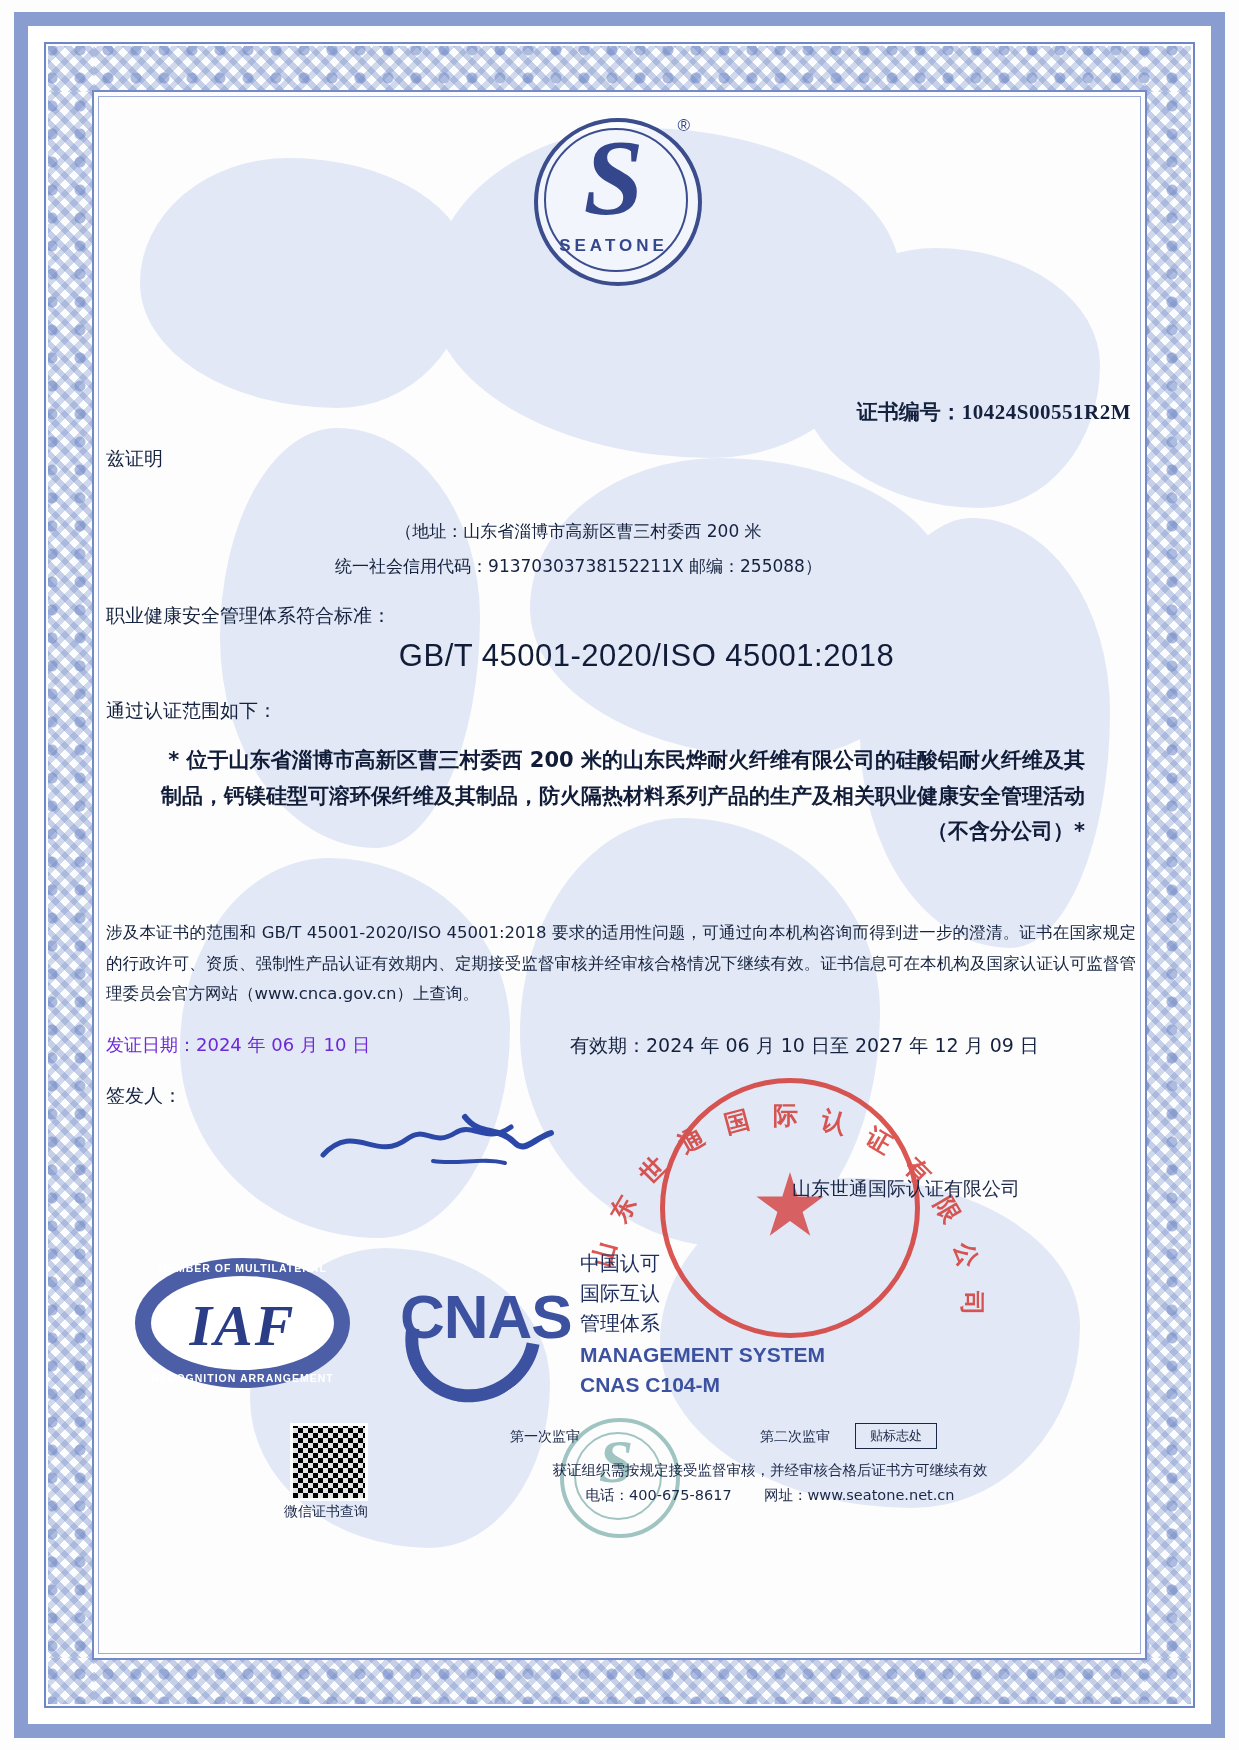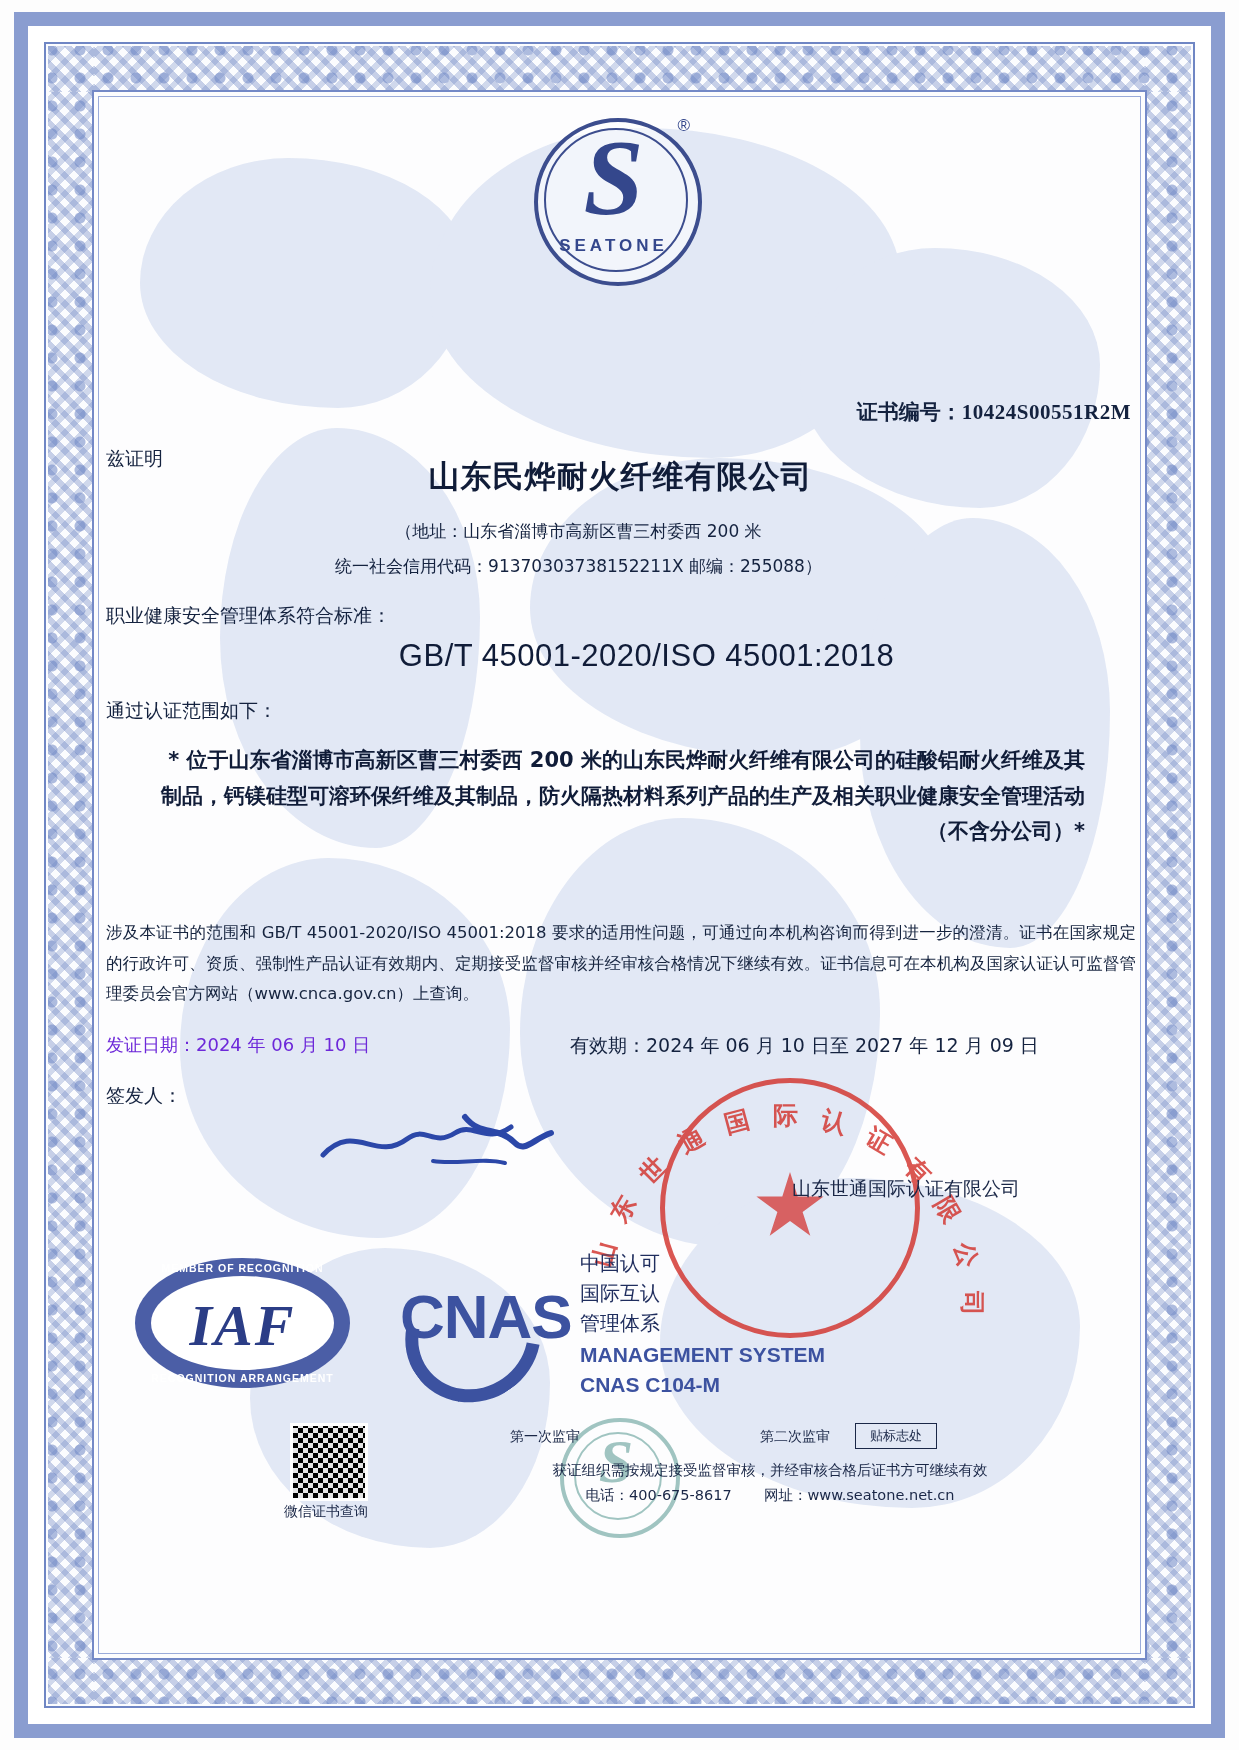--- a/index.html
+++ b/index.html
@@ -527,21 +527,20 @@
       <div class="logo-text">SEATONE</div>
       <div class="logo-reg">®</div>
     </div>
 
 
     <div class="cert-no">
       <span>证书编号：</span><span class="num">10424S00551R2M</span>
     </div>
 
     <div class="label-hereby">兹证明</div>
-    <div class="company">山东民烨耐火纤维有限公司</div>
     <div class="addr1">（地址：山东省淄博市高新区曹三村委西 200 米</div>
     <div class="addr2">统一社会信用代码：91370303738152211X 邮编：255088）</div>
 
     <div class="label-standard">职业健康安全管理体系符合标准：</div>
     <div class="standard">GB/T 45001-2020/ISO 45001:2018</div>
 
     <div class="label-scope">通过认证范围如下：</div>
     <div class="scope">* 位于山东省淄博市高新区曹三村委西 200 米的山东民烨耐火纤维有限公司的硅酸铝耐火纤维及其制品，钙镁硅型可溶环保纤维及其制品，防火隔热材料系列产品的生产及相关职业健康安全管理活动（不含分公司）*</div>
 
     <div class="note">涉及本证书的范围和 GB/T 45001-2020/ISO 45001:2018 要求的适用性问题，可通过向本机构咨询而得到进一步的澄清。证书在国家规定的行政许可、资质、强制性产品认证有效期内、定期接受监督审核并经审核合格情况下继续有效。证书信息可在本机构及国家认证认可监督管理委员会官方网站（www.cnca.gov.cn）上查询。</div>
@@ -571,21 +570,21 @@
         <span style="transform: rotate(60deg) translate(-12px,-104px);">限</span>
         <span style="transform: rotate(75deg) translate(-12px,-104px);">公</span>
         <span style="transform: rotate(90deg) translate(-12px,-104px);">司</span>
       </div>
     </div>
     <div class="issuer-name">山东世通国际认证有限公司</div>
 
     <div class="iaf">
       <div class="iaf-oval"></div>
       <div class="iaf-oval-in"></div>
-      <div class="iaf-top">MEMBER OF RECOGNITION</div>
+      <div class="iaf-top">MEMBER OF MULTILATERAL</div>
       <div class="iaf-text">IAF</div>
       <div class="iaf-bottom">RECOGNITION ARRANGEMENT</div>
     </div>
 
     <div class="cnas">
       <div class="cnas-swoosh"></div>
       <div class="cnas-text">CNAS</div>
     </div>
     <div class="cnas-right">
       <div class="zh">中国认可</div>

